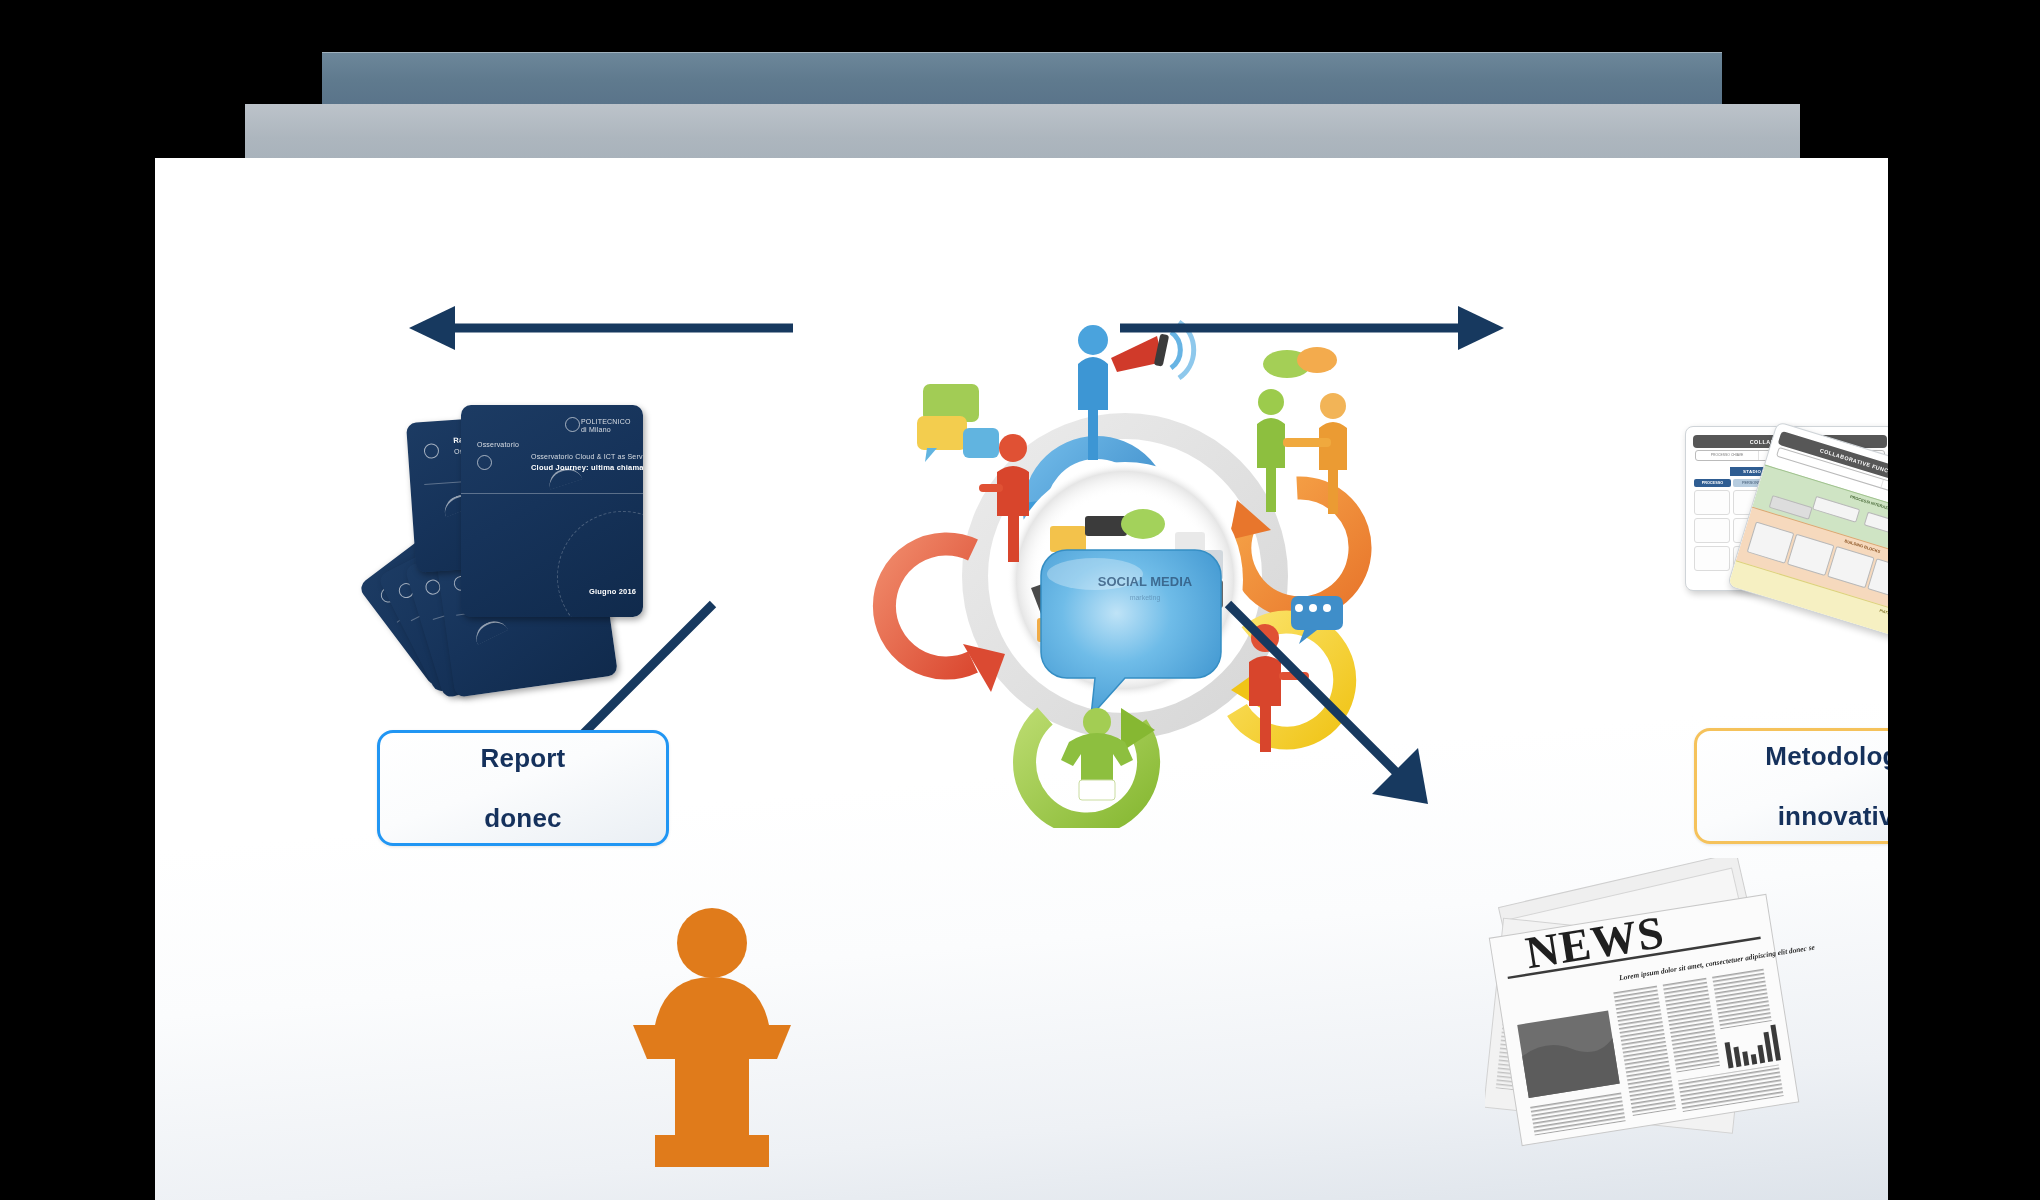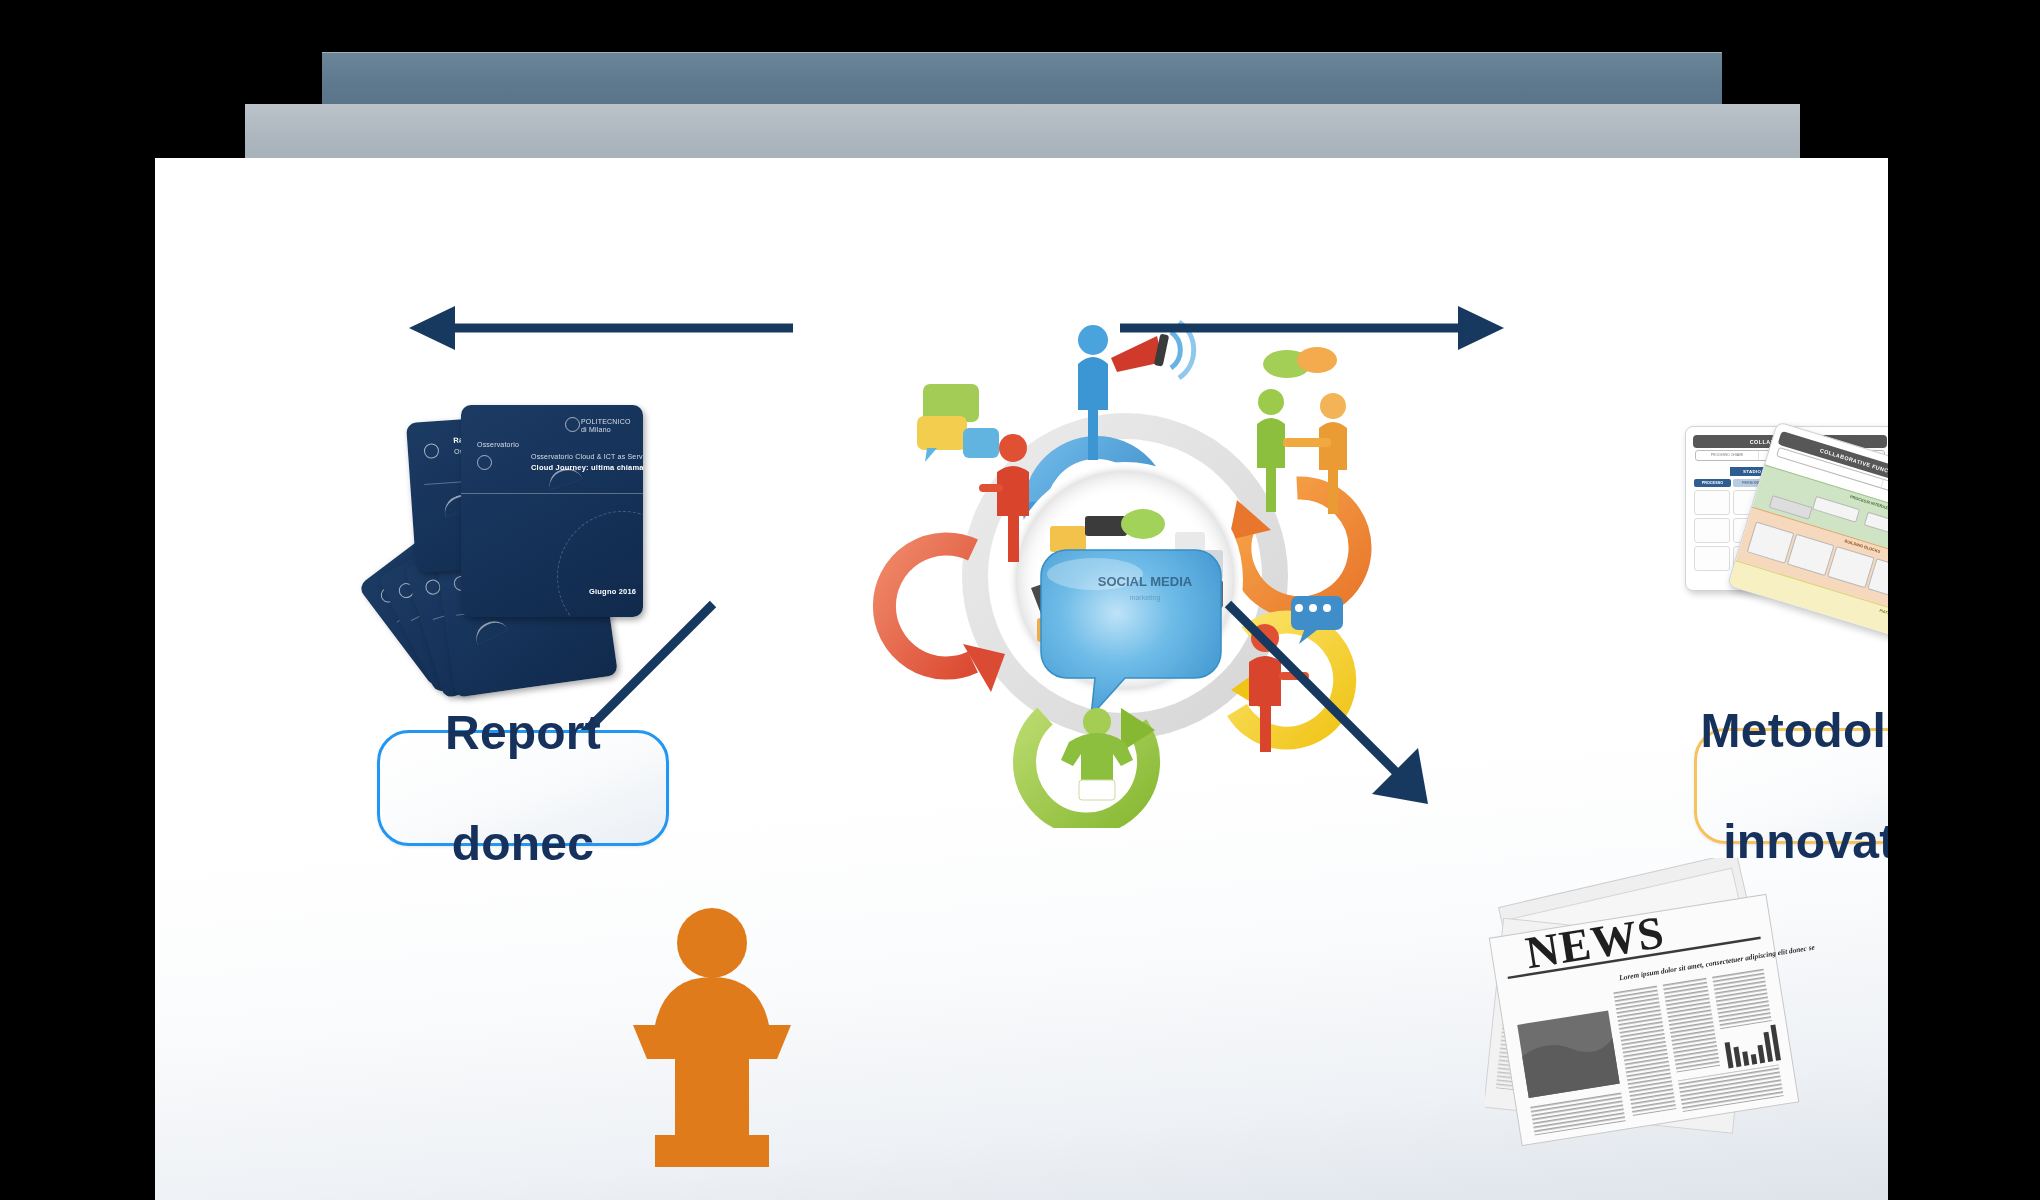--- a/index.html
+++ b/index.html
@@ -16,24 +16,24 @@
   
   .canvas{position:absolute;left:155px;top:158px;width:1733px;height:1042px;
      background:linear-gradient(175deg,#ffffff 0%,#ffffff 58%,#fbfcfd 72%,#eef1f5 88%,#dde3ea 100%);
      overflow:hidden;}
 
   
   .arrow{position:absolute;}
   .arrow svg{display:block;overflow:visible;}
 
   
-  .label{position:absolute;border-radius:32px;border:3px solid #1d7fd6;
+  .label{position:absolute;border-radius:16px;border:3px solid #1d7fd6;
      background:linear-gradient(160deg,#ffffff 0%,#fbfcfd 45%,#eaeff4 100%);
      display:flex;align-items:center;justify-content:center;text-align:center;
-     color:#15315c;font-size:48px;font-weight:700;line-height:1.16;
+     color:#15315c;font-size:26px;font-weight:700;line-height:1.16;
      letter-spacing:.2px;box-shadow:0 1px 3px rgba(0,0,0,.10);}
   .label span{display:block;padding:0 10px;}
   .lbl-report     {left:222px; top:572px; width:286px;height:110px;border-color:#2196f3;}
   .lbl-metodo     {left:1539px;top:570px; width:292px;height:110px;border-color:#f5c25b;}
 
   
   .reports{position:absolute;left:218px;top:245px;width:300px;height:300px;}
   .rcover{position:absolute;border-radius:10px;
      background:linear-gradient(150deg,#1c3b63 0%,#16335a 45%,#102a4c 100%);
      box-shadow:2px 3px 6px rgba(0,0,0,.35);overflow:hidden;}

